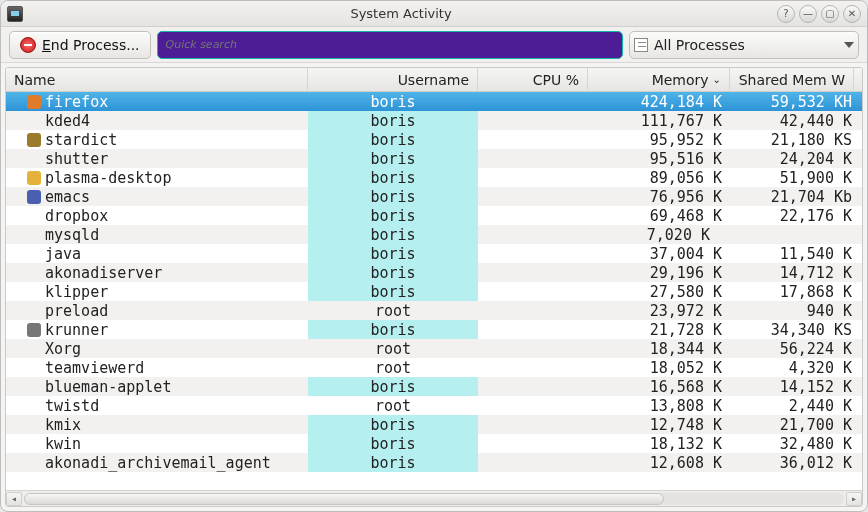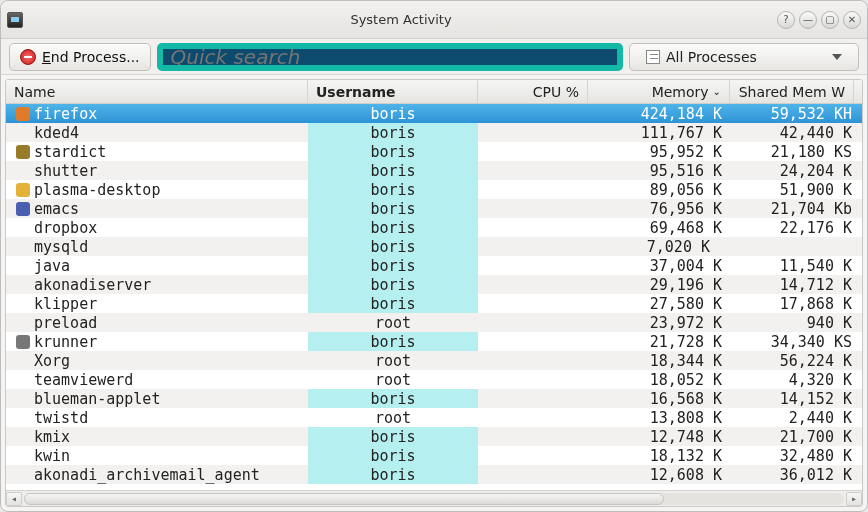--- a/index.html
+++ b/index.html
@@ -15,21 +15,21 @@
   .window {
     width: 868px;
     height: 512px;
     display: flex;
     flex-direction: column;
     background: #f5f4f2;
     border: 1px solid #bdbdbd;
     border-radius: 8px;
   }
   .titlebar {
-    height: 38px;
+    height: 26px;
     display: flex;
     align-items: center;
     background: linear-gradient(#f2f1ef, #e5e4e1);
     border-bottom: 1px solid #cfcfcf;
     border-radius: 8px 8px 0 0;
     padding: 0 6px;
     font-family: "DejaVu Sans", sans-serif;
     font-size: 13px;
     color: #333;
   }
@@ -67,30 +67,30 @@
   }
   .stop-icon {
     width:16px;height:16px;border-radius:8px;
     background:radial-gradient(#ff6b6b,#c21818);
     border:1px solid #a01010;
     display:flex;align-items:center;justify-content:center;
   }
   .stop-icon::after{content:"";width:8px;height:2px;background:#fff;}
   .search {
     flex:1;height:28px;
-    border:6px solid #14b8a6;border-radius:5px;
-    background:#0c4a6e;padding:0 8px;
+    border:1px solid #14b8a6;border-radius:5px;
+    background:#4c1d95;padding:0 8px;
     font-family:"DejaVu Sans", sans-serif;font-style:italic;
-    font-size:20px;color:#9a9a98;
+    font-size:11px;color:#9a9a98;
   }
   .dropdown {
     height:28px;min-width:230px;
     background:linear-gradient(#fbfbf9,#e7e6e3);
     border:1px solid #c0bfbc;border-radius:5px;
-    display:flex;align-items:center;gap:6px;padding:0 16px;
+    display:flex;align-items:center;gap:6px;padding:0 4px;
     cursor:pointer;
     font-family:"DejaVu Sans", sans-serif;font-size:14px;
   }
   .dropdown .tree-icon{
     width:14px;height:14px;border:1px solid #888;background:#fff;
     position:relative;
   }
   .dropdown .tree-icon::before,.dropdown .tree-icon::after{
     content:"";position:absolute;background:#888;
   }
@@ -118,21 +118,21 @@
   .col-user{width:170px;}
   .col-cpu{width:110px;align-items:center;}
   .col-mem{width:142px;}
   .col-shared{width:124px;border-right:1px solid #d6d5d2;}
   .th .sort{margin-left:4px;font-size:10px;}
   .tbody{flex:1;overflow-y:hidden;overflow-x:hidden;}
   .row{display:flex;height:19px;align-items:stretch;font-size:15px;}
   .row.alt{background:#f2f1ef;}
   .row.selected{background:linear-gradient(#4fb4e8,#2e93d6);color:#fff;}
   .cell{display:flex;align-items:center;padding:0 6px;white-space:nowrap;overflow:hidden;}
-  .cell.name{width:302px;padding-left:10px;gap:4px;}
+  .cell.name{width:302px;padding-left:21px;gap:4px;}
   .cell.user{width:170px;justify-content:center;}
   .cell.cpu{width:110px;justify-content:flex-end;}
   .cell.mem{width:142px;justify-content:flex-end;padding-right:8px;}
   .cell.shared{width:124px;justify-content:flex-end;padding-right:2px;}
   .row:not(.selected) .cell.user.hl{background:#b6efef;}
   .proc-icon{width:14px;height:14px;display:inline-block;flex-shrink:0;}
   .hscroll{
     height:16px;background:#eeedeb;border-top:1px solid #d4d3d0;
     display:flex;align-items:center;
   }
@@ -166,21 +166,21 @@
       <span class="spacer"></span>
       <span class="chev"></span>
     </div>
   </div>
 
   <div class="table-wrap">
     <div class="thead">
       <div class="th col-name">
           <span>Name</span>
         </div>
-      <div class="th col-user" style="justify-content:flex-start;font-weight:bold;">
+      <div class="th col-user" style="justify-content:flex-end;">
           <span>Username</span>
         </div>
       <div class="th col-cpu right">
           <span>CPU %</span>
         </div>
       <div class="th col-mem right">
           <span>Memory</span>
           <span class="sort">⌄</span>
         </div>
       <div class="th col-shared right"><span>Shared Mem</span>&nbsp;<span>W</span></div>

